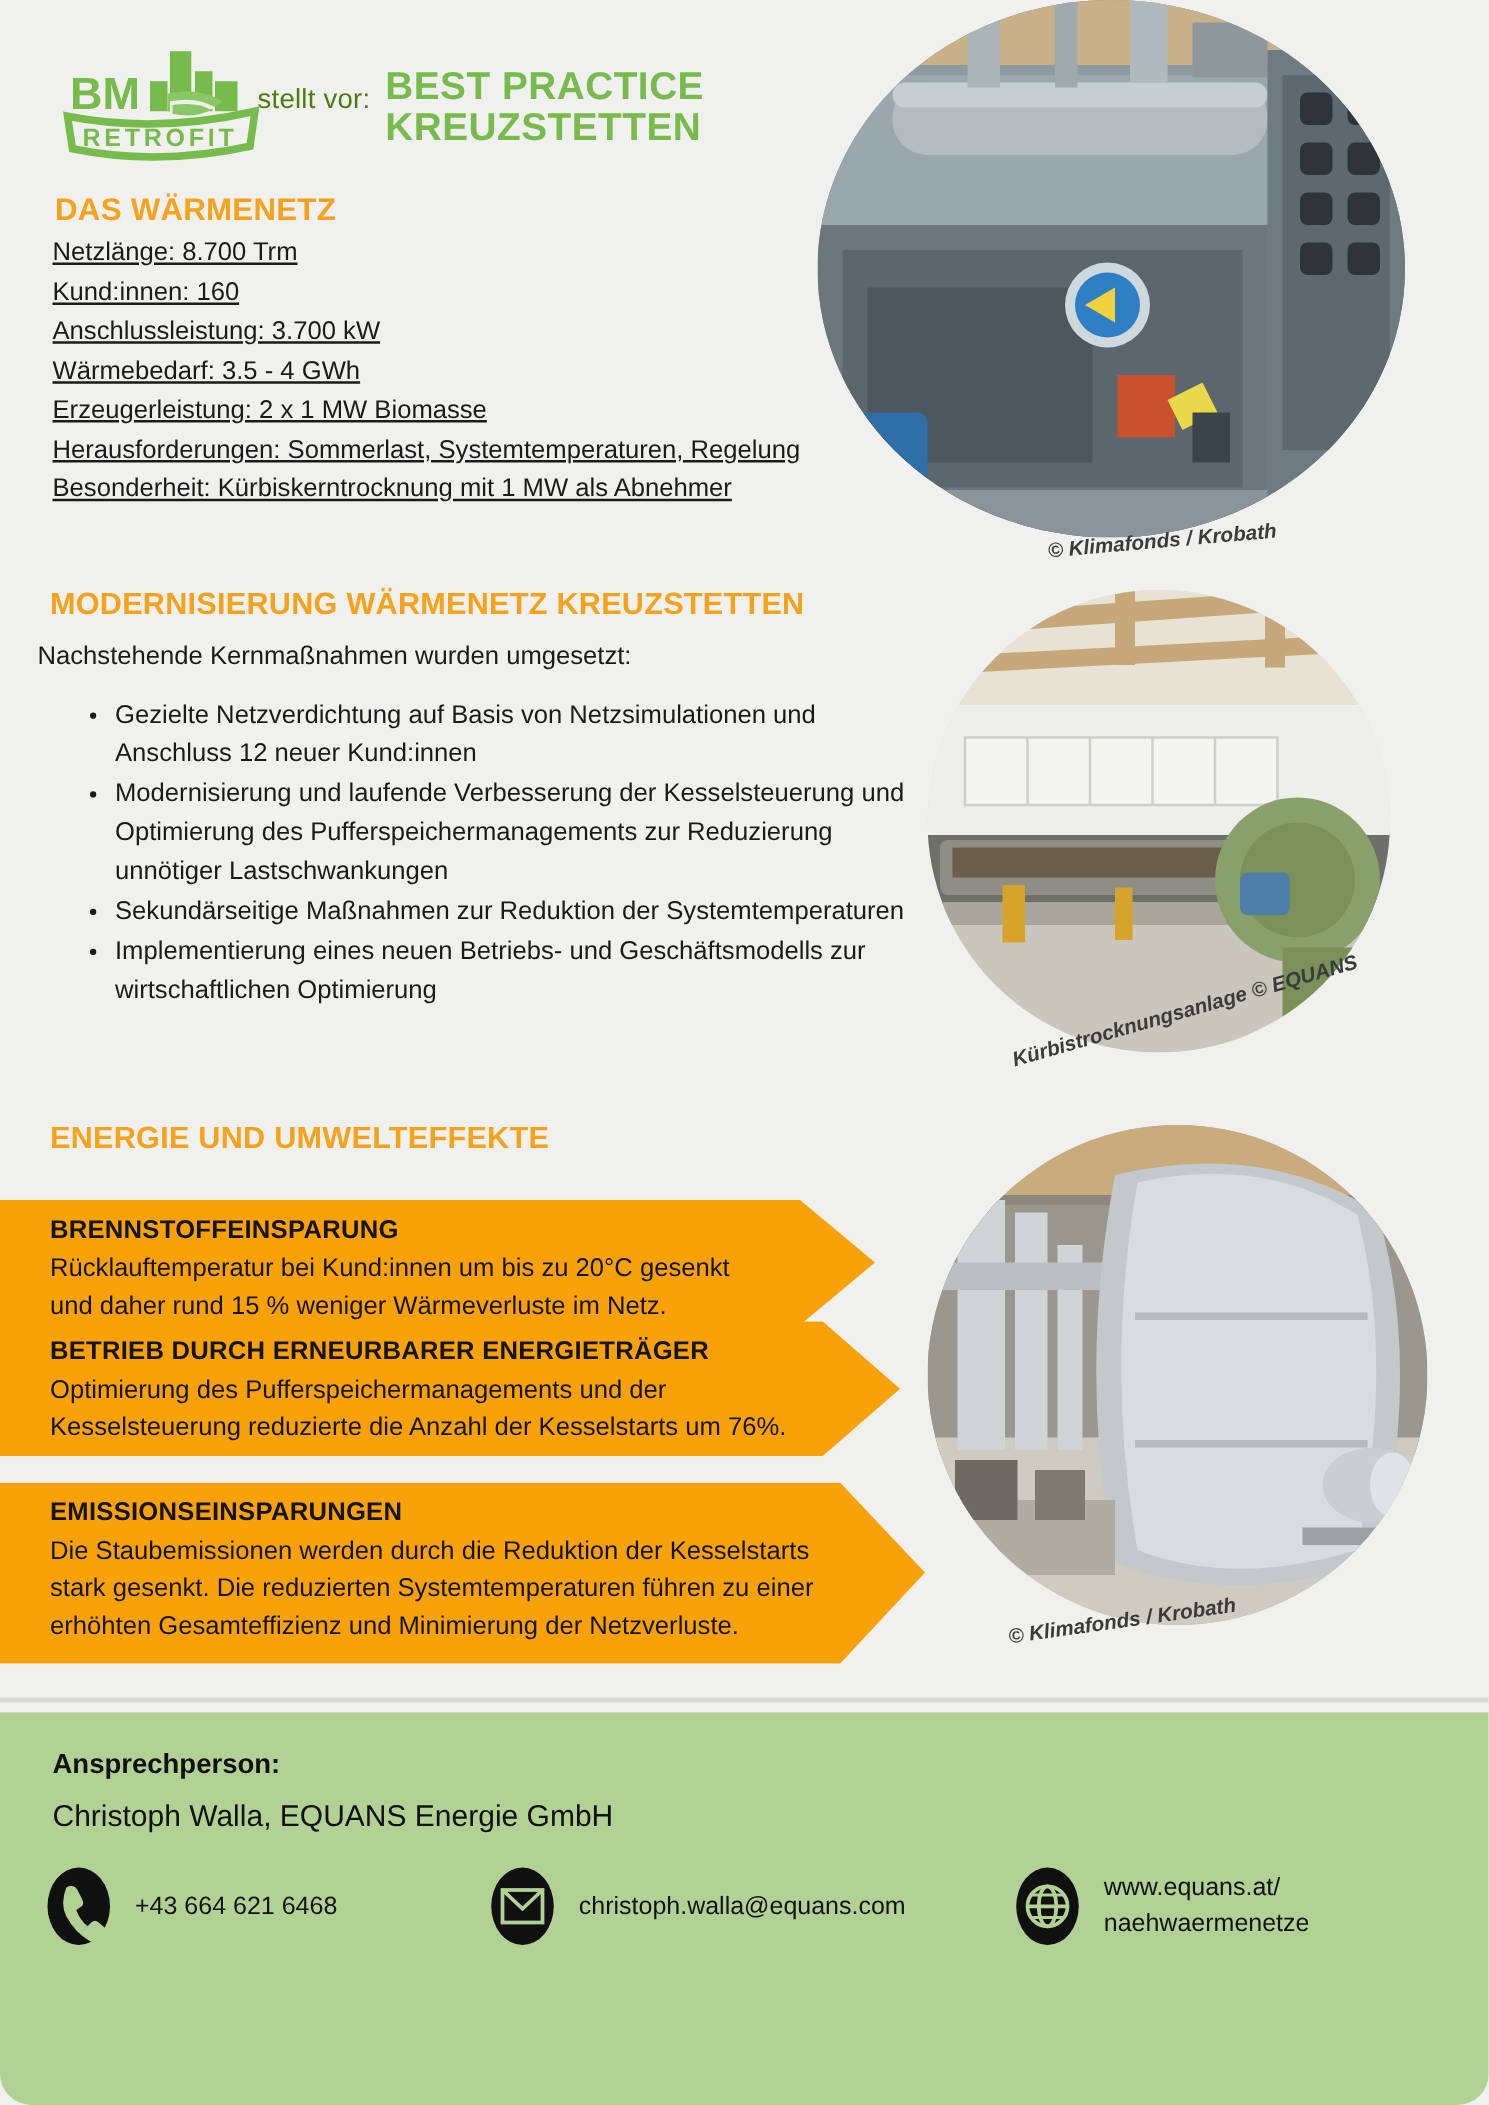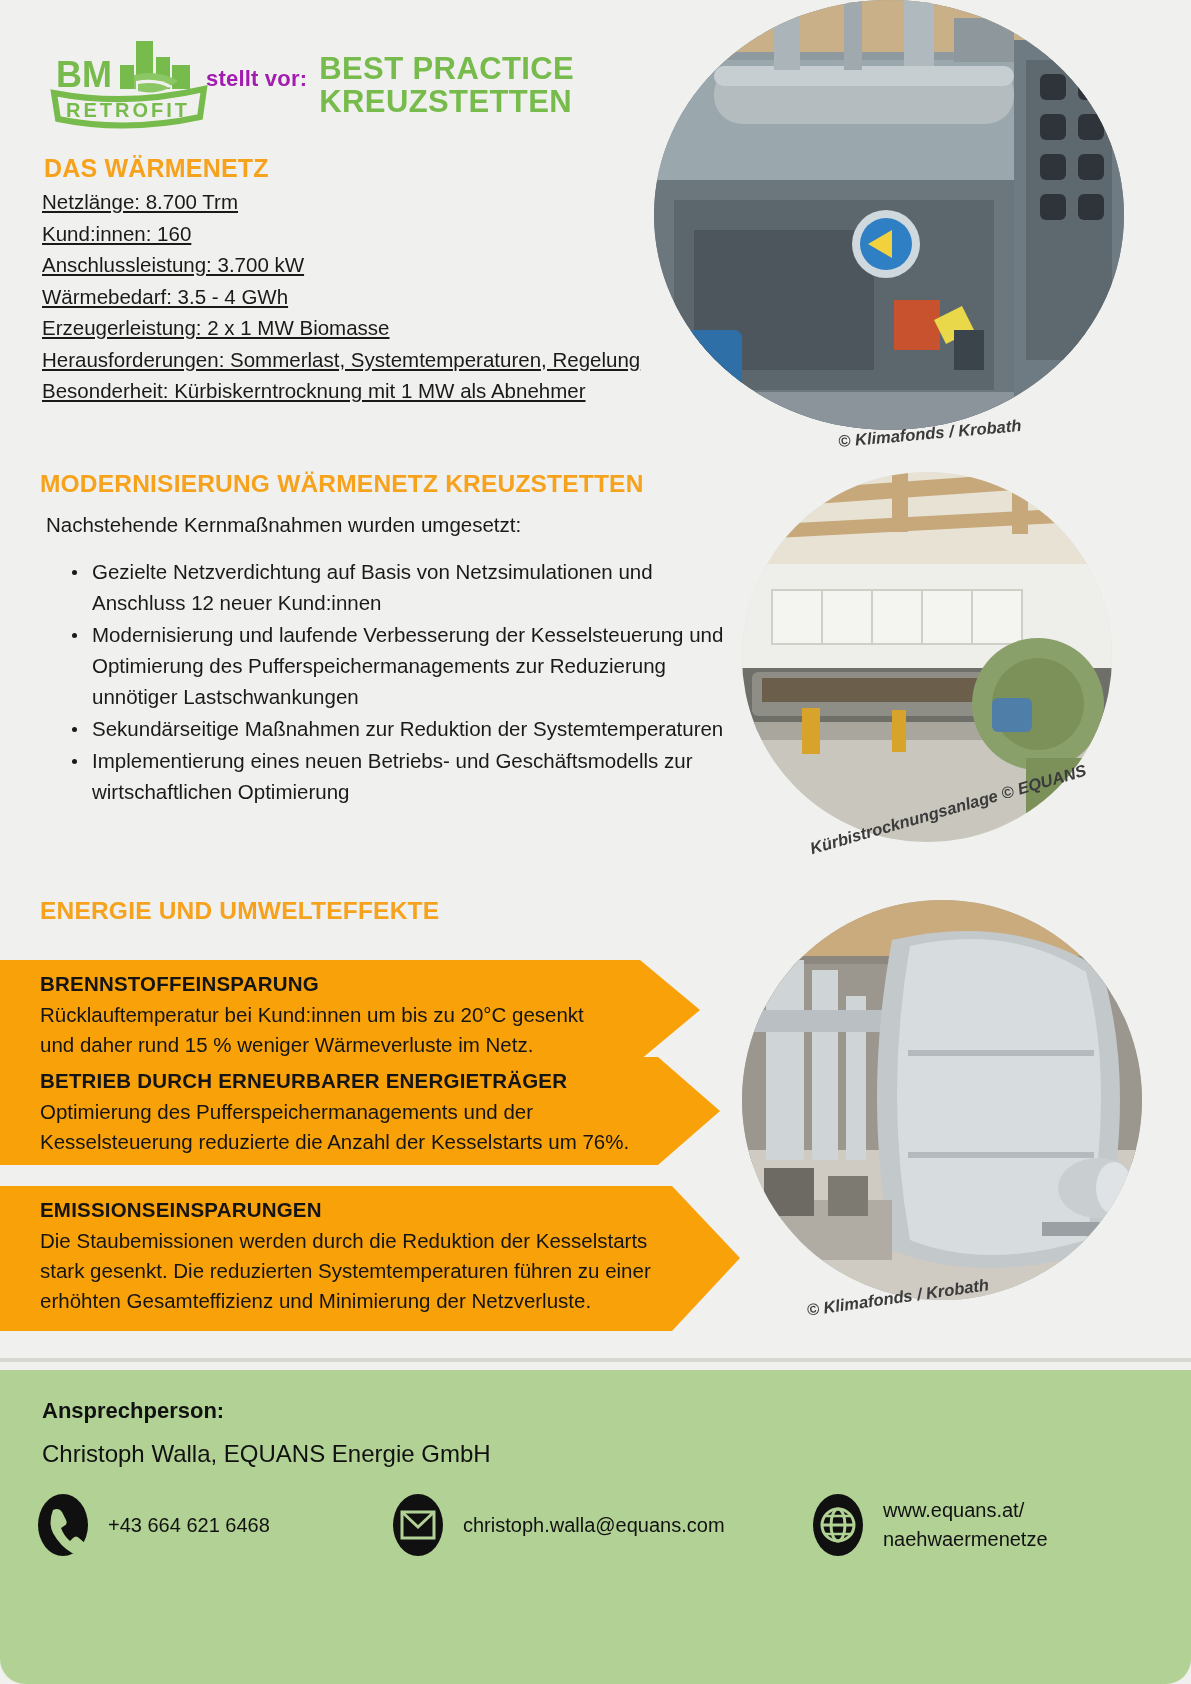--- a/index.html
+++ b/index.html
@@ -36,22 +36,22 @@
   }
   .logo {
     position: relative;
     width: 170px;
     height: 96px;
     flex: 0 0 auto;
   }
   .logo svg { display: block; }
   .stellt-vor {
     font-size: 22px;
-    font-weight: bold;
-    color: #a21caf;
+    font-weight: normal;
+    color: #4d7c0f;
     letter-spacing: .2px;
     margin-left: -12px;
     margin-top: 38px;
     align-self: flex-start;
     white-space: nowrap;
   }
   .bp-title {
     margin-left: 12px;
     margin-top: 4px;
     line-height: 1.08;
@@ -97,21 +97,21 @@
     line-height: 31.5px;
     text-decoration: underline;
   }
   .facts div { white-space: nowrap; }
   .fact-indent { padding-left: 140px; }
 
   
   .intro {
     position: absolute;
     top: 510px;
-    left: 46px;
+    left: 30px;
     width: 660px;
     font-size: 20.5px;
     line-height: 30px;
   }
   .bullets {
     position: absolute;
     top: 556px;
     left: 40px;
     width: 660px;
     margin: 0;

